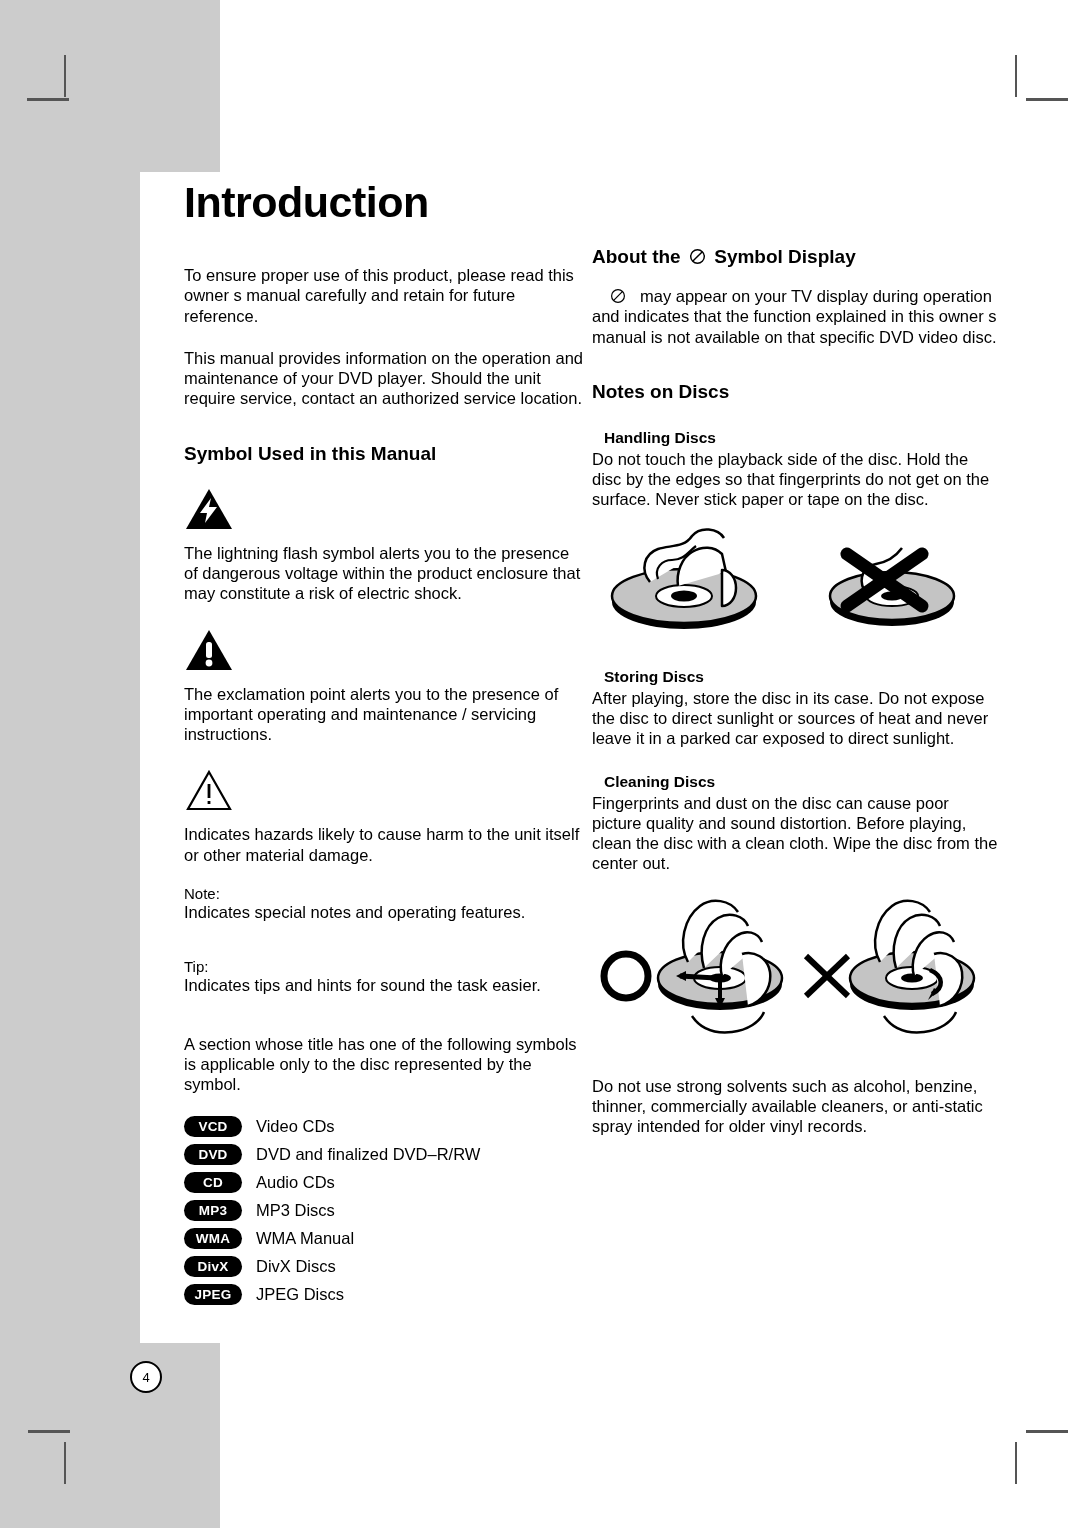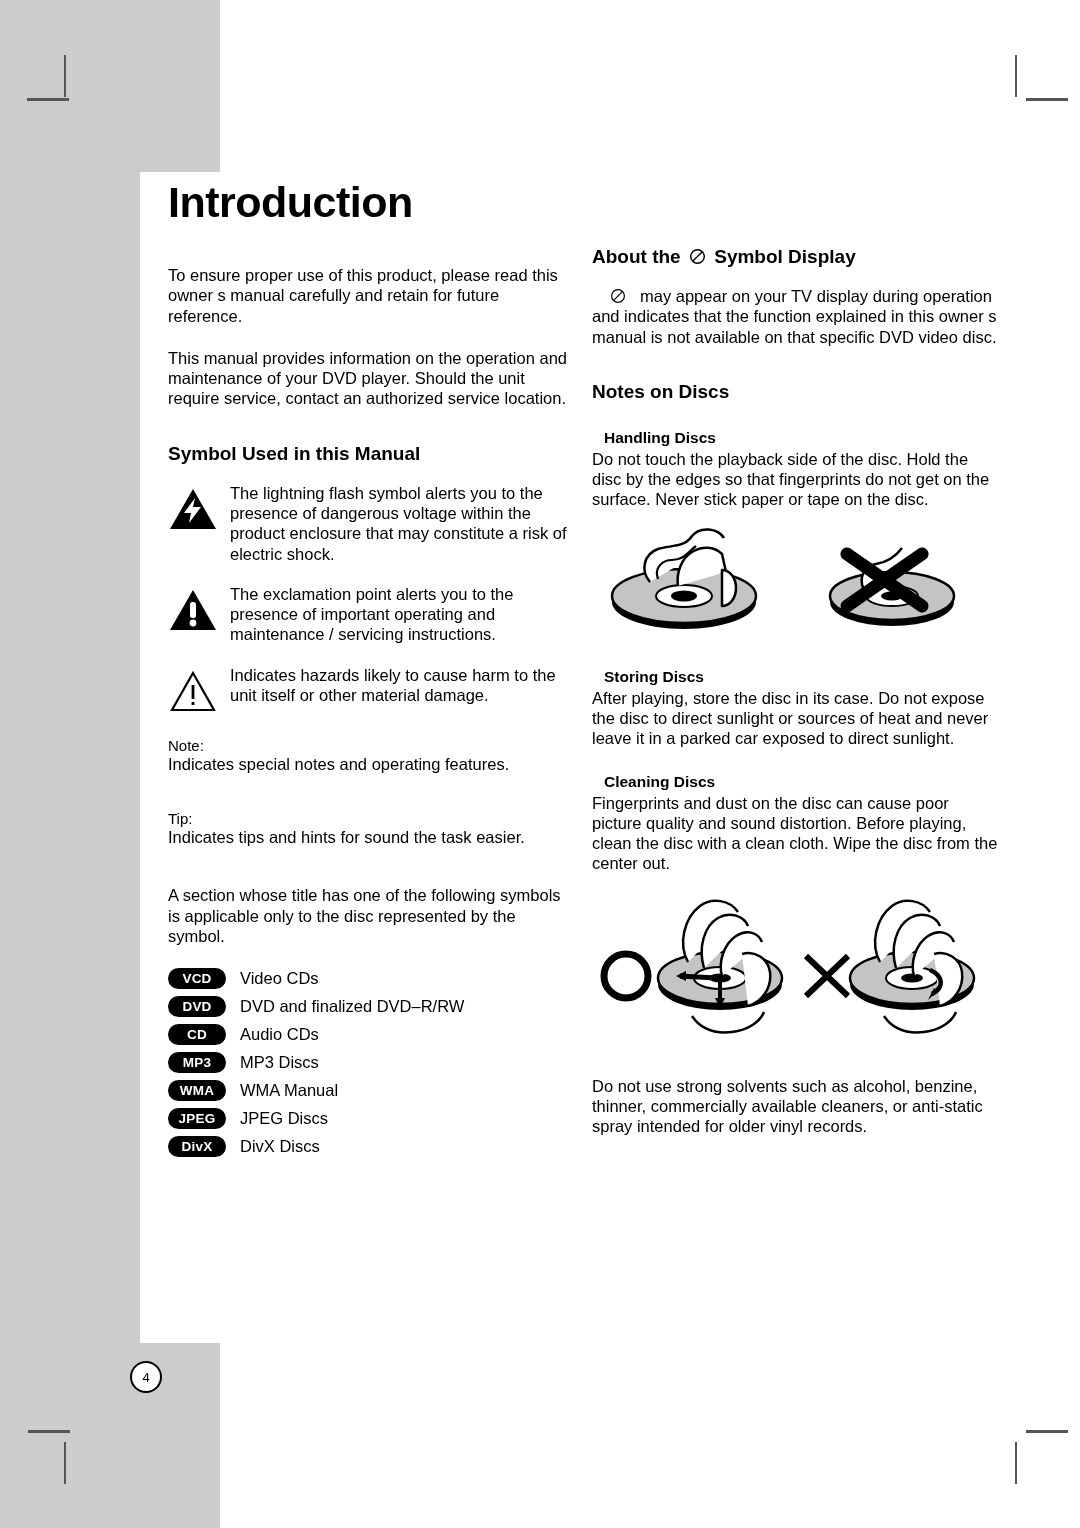--- a/index.html
+++ b/index.html
@@ -40,21 +40,21 @@
   .crop {
     position: absolute;
     background: #555555;
   }
   .crop.v { width: 2px; height: 42px; }
   .crop.h { width: 42px; height: 3px; }
 
   
   .col-left {
     position: absolute;
-    left: 168px; top: 178px;
+    left: 184px; top: 178px;
     width: 400px;
   }
   .col-right {
     position: absolute;
     left: 592px; top: 246px;
     width: 406px;
   }
 
   h1.page-title {
     font-size: 43px;
@@ -86,20 +86,21 @@
     font-size: 15px;
     margin: 0;
     color: #000;
   }
 
   
   .sym-row {
     display: flex;
     align-items: flex-start;
     margin-bottom: 20px;
+    flex-direction: column;
   }
   .sym-icon {
     flex: 0 0 56px;
     margin-right: 6px;
     padding-top: 4px;
   }
   .sym-text {
     font-size: 16.5px;
     line-height: 1.23;
     color: #000;
@@ -240,26 +241,26 @@
       </div>
       <div class="badge-row">
         <span class="badge">MP3</span>
         <span class="badge-label">MP3 Discs</span>
       </div>
       <div class="badge-row">
         <span class="badge">WMA</span>
         <span class="badge-label">WMA Manual</span>
       </div>
       <div class="badge-row">
+        <span class="badge">DivX</span>
+        <span class="badge-label">DivX Discs</span>
+      </div>
+      <div class="badge-row">
         <span class="badge">JPEG</span>
         <span class="badge-label">JPEG Discs</span>
-      </div>
-      <div class="badge-row">
-        <span class="badge">DivX</span>
-        <span class="badge-label">DivX Discs</span>
       </div>
     </div>
   </div>
 
   <div class="col-right">
 
     <h2 class="section-title">
       <span>About the</span>
       <svg class="inline-sym" width="17" height="17" viewBox="0 0 20 20">
         <circle cx="10" cy="10" r="8" fill="none" stroke="#000" stroke-width="1.7"></circle>

